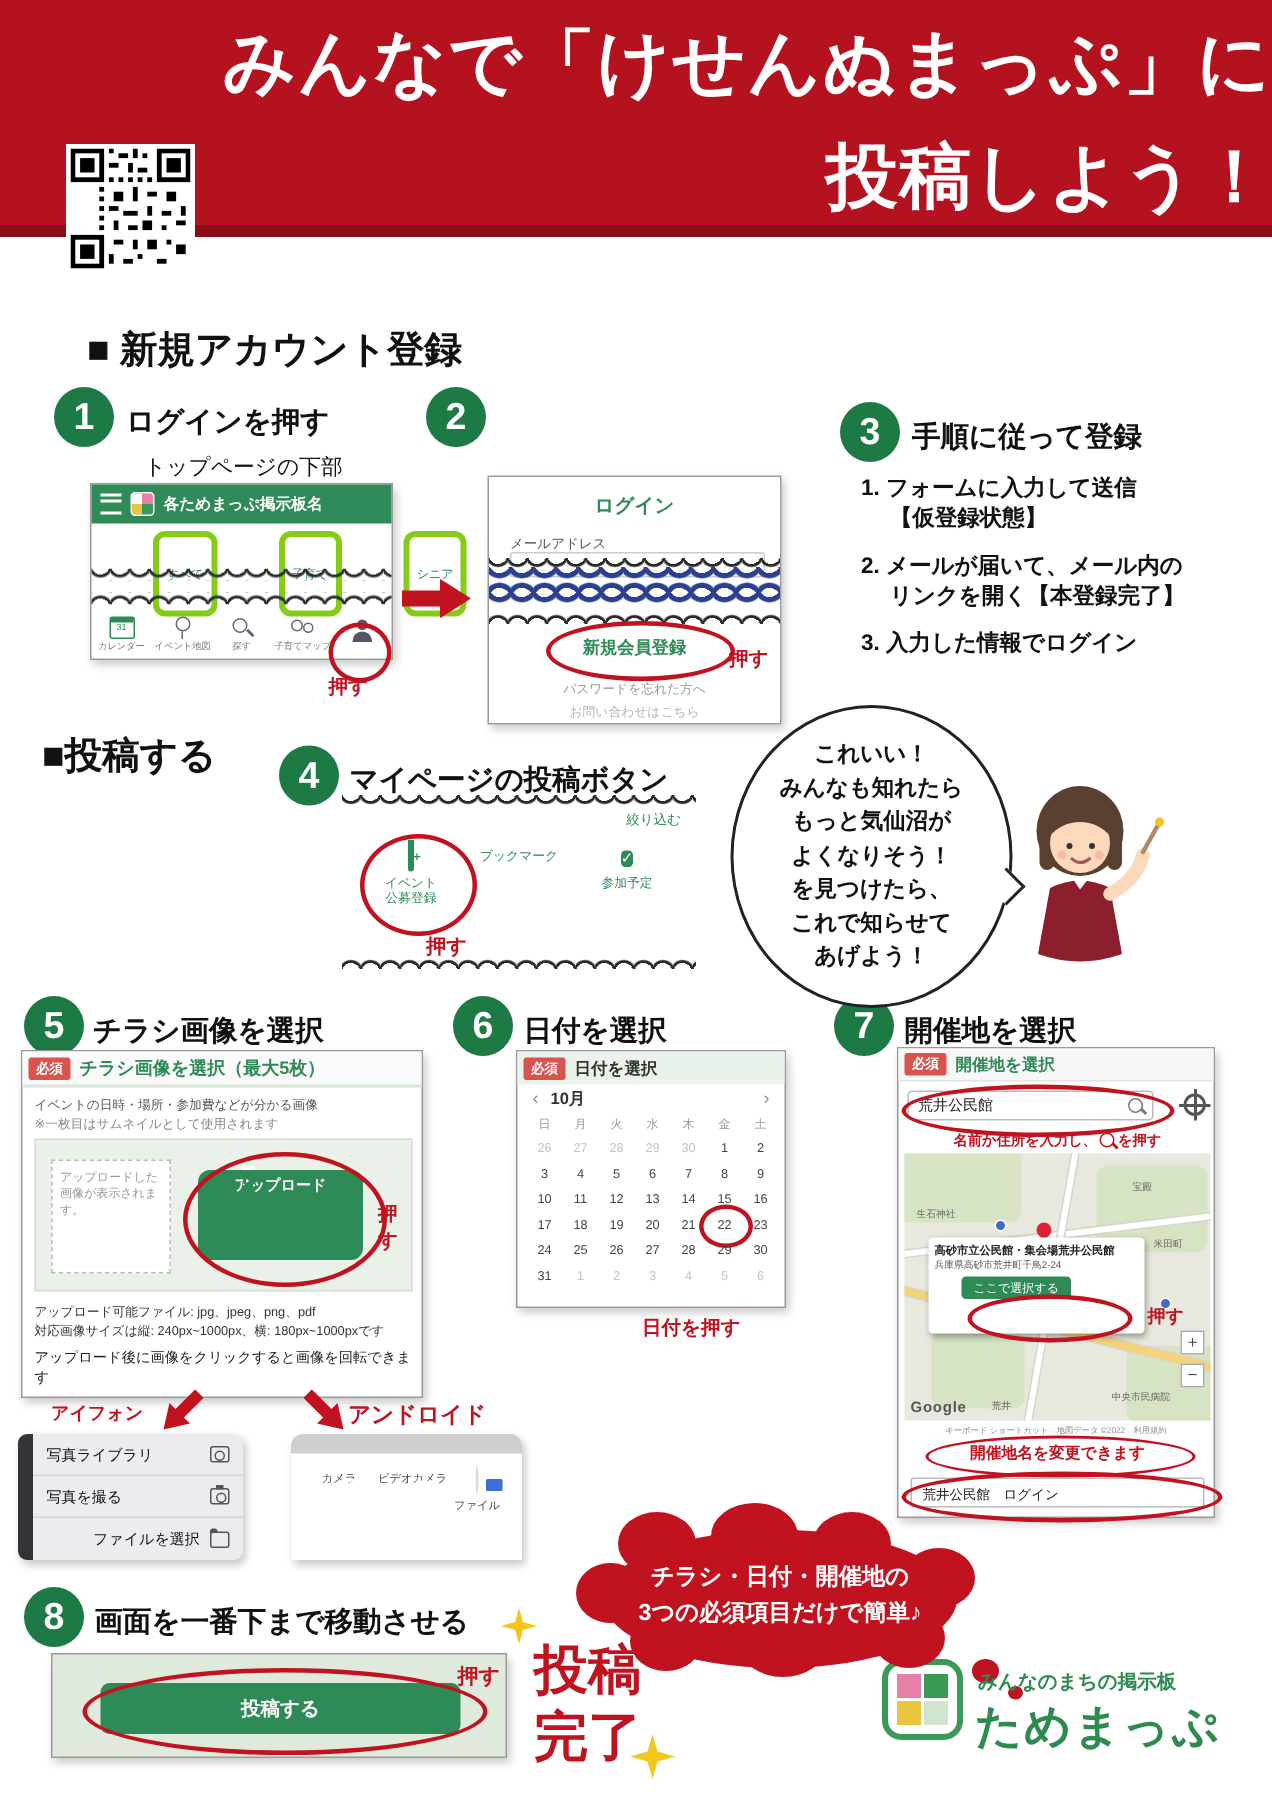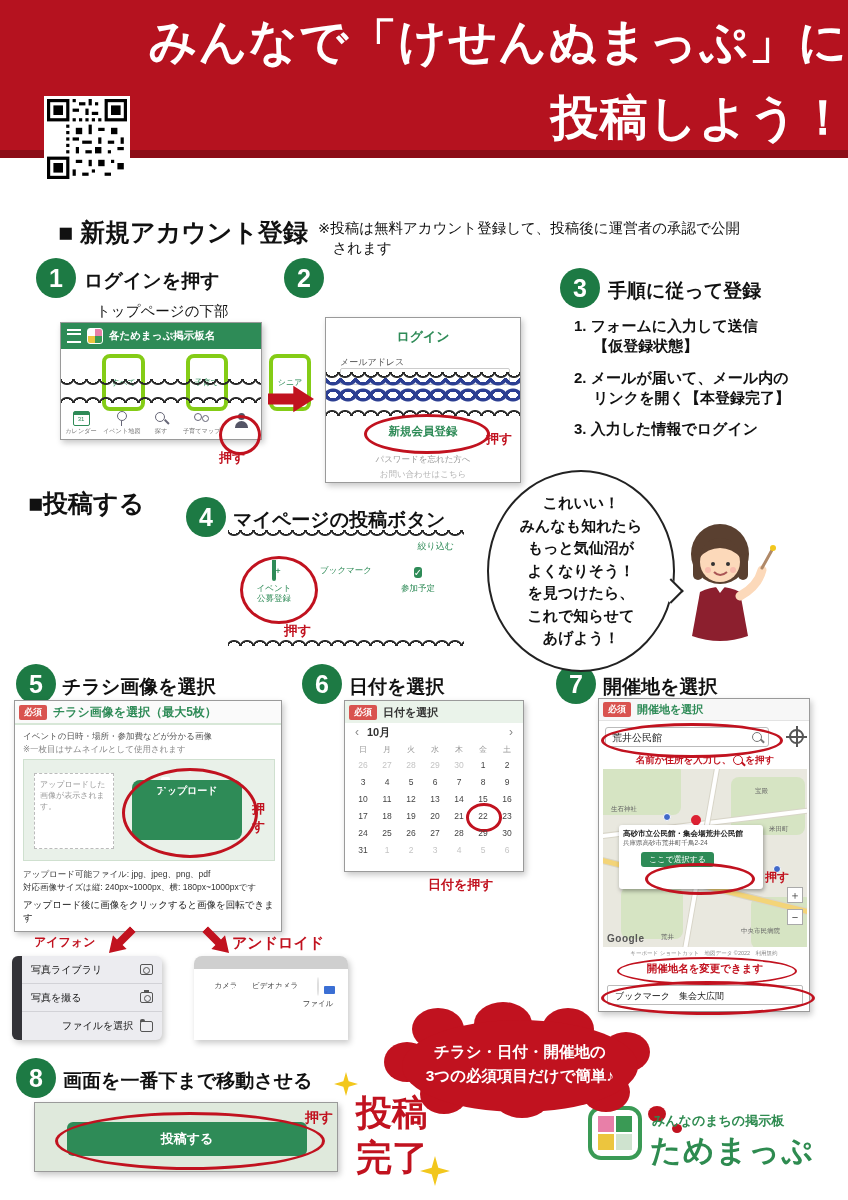--- a/index.html
+++ b/index.html
@@ -231,22 +231,20 @@
         <rect x="20" y="19" width="1" height="1" fill="#000"></rect>
         <rect x="22" y="20" width="2" height="2" fill="#000"></rect>
       <rect x="8" y="22" width="1" height="2" fill="#000"></rect>
         <rect x="11" y="23" width="2" height="1" fill="#000"></rect>
         <rect x="14" y="22" width="1" height="1" fill="#000"></rect>
         <rect x="18" y="23" width="2" height="1" fill="#000"></rect>
     </svg>
   </div>
 
   <div class="sechead" style="left:58px;top:216px;" data-bind="register.heading">■ 新規アカウント登録</div>
-  <div class="note pre" style="left:318px;top:218px;width:520px;" data-bind="register.note">※投稿は無料アカウント登録して、投稿後に運営者の承認で公開
-　されます</div>
 
   <div class="stepnum" style="left:36px;top:258px;" data-bind="step1.num">1</div>
   <div class="steptitle" style="left:84px;top:268px;" data-bind="step1.title">ログインを押す</div>
   <div style="position:absolute;left:96px;top:302px;font-size:14.5px;color:#111;" data-bind="step1.caption">トップページの下部</div>
 
   <div class="shot" style="left:60px;top:322px;width:202px;height:118px;">
     <div class="s1-appbar">
       <span class="hamb"></span>
       <span class="applogo"></span>
       <span class="s1-title" data-bind="step1.screen.app_title">各ためまっぷ掲示板名</span>
@@ -539,21 +537,21 @@
       </div>
       <div class="oval" style="left:42px;top:94px;width:104px;height:26px;border-width:3px;"></div>
       <div class="press" style="left:162px;top:100px;font-size:12px;" data-bind="step7.screen.press">押す</div>
       <div class="zoombtn" style="right:4px;top:118px;" data-bind="step7.screen.zoom_in">＋</div>
       <div class="zoombtn" style="right:4px;top:140px;" data-bind="step7.screen.zoom_out">−</div>
       <div class="s7-google" style="left:4px;bottom:3px;" data-bind="step7.screen.google">Google</div>
     </div>
     <div class="s7-attr" style="top:251px;" data-bind="step7.screen.attribution">キーボード ショートカット　地図データ ©2022　利用規約</div>
     <div class="redtxt" style="left:0;top:263px;width:212px;text-align:center;font-size:10.5px;" data-bind="step7.screen.rename_hint">開催地名を変更できます</div>
     <div class="oval" style="left:18px;top:258px;width:176px;height:24px;border-width:2.5px;"></div>
-    <div class="s7-venue" data-bind="step7.screen.venue_value">ブックマーク　集会大広間</div>
+    <div class="s7-venue" data-bind="step7.screen.venue_value">荒井公民館　ログイン</div>
     <div class="oval" style="left:2px;top:282px;width:208px;height:28px;border-width:3px;"></div>
   </div>
 
   <div class="burst-wrap" style="left:396px;top:1018px;width:248px;height:96px;">
     <div class="bump" style="left:-12px;top:24px;width:46px;height:40px;"></div>
     <div class="bump" style="left:16px;top:-10px;width:52px;height:42px;"></div>
     <div class="bump" style="left:78px;top:-16px;width:58px;height:44px;"></div>
     <div class="bump" style="left:146px;top:-10px;width:52px;height:42px;"></div>
     <div class="bump" style="left:206px;top:14px;width:48px;height:40px;"></div>
     <div class="bump" style="left:186px;top:54px;width:48px;height:40px;"></div>

